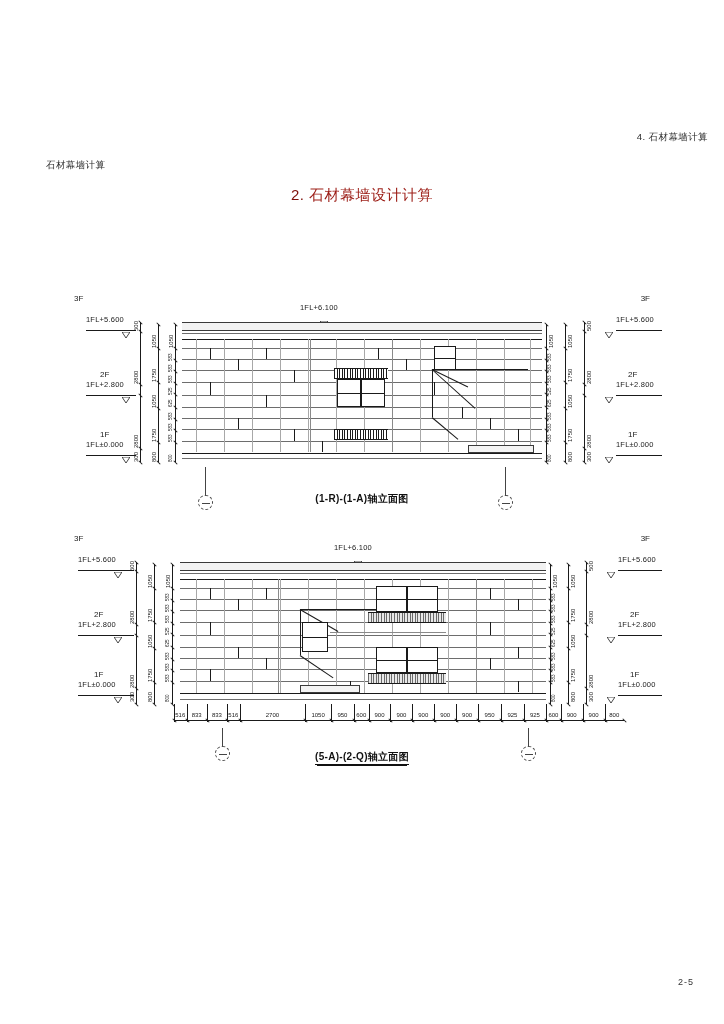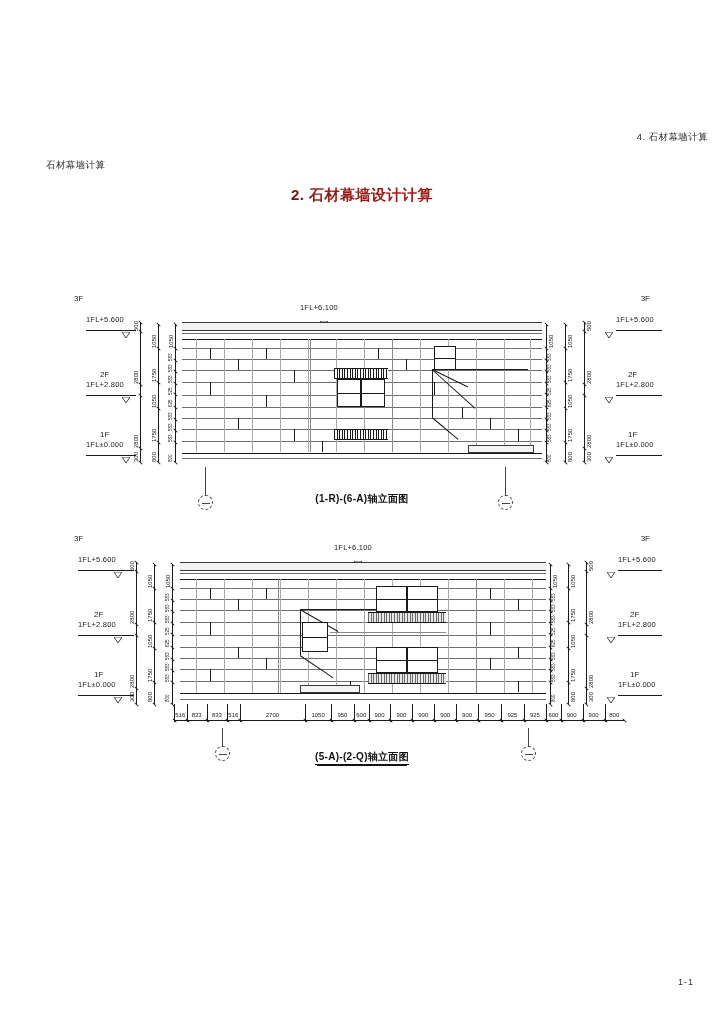--- a/index.html
+++ b/index.html
@@ -37,21 +37,21 @@
     letter-spacing: .4px;
     white-space: nowrap;
   }
   .main-title {
     position: absolute;
     left: 0;
     right: 0;
     top: 186px;
     text-align: center;
     font-size: 15px;
-    font-weight: bold;
+    font-weight: normal;
     color: #9b1b14;
     letter-spacing: .5px;
   }
   .main-title .num { color: #7e0f0a; }
 
   .footer {
     position: absolute;
     right: 30px;
     bottom: 37px;
     font-size: 9px;
@@ -226,21 +226,21 @@
 
 <div class="page">
 
   <div class="hdr-right">4. 石材幕墙计算</div>
   <div class="subhdr">石材幕墙计算</div>
 
   <div class="main-title">
     <span class="num">2.</span><span> 石材幕墙设计计算</span>
   </div>
 
-  <div class="footer">1-1</div>
+  <div class="footer">2-5</div>
 
   <div class="dwg" id="drawing-1">
 
     <div class="flr" style="left:12px; top:2px;">3F</div>
     <div class="flr" style="right:12px; top:2px;">3F</div>
 
     <div class="lvl" style="left:24px; top:23px;">1FL+5.600</div>
     <div class="tri-h" style="left:60px; top:32px;">
       <svg width="8" height="6" viewBox="0 0 8 6">
           <path d="M0 0 L8 0 L4 6 Z" fill="none" stroke="#1a1a1a" stroke-width="0.8"></path>
@@ -425,21 +425,21 @@
     <div class="flr" style="left:566px; top:78px;">2F</div>
     <div class="flr" style="left:566px; top:138px;">1F</div>
 
     <div class="axis-stem" style="left:143px; top:175px; height:28px;"></div>
     <div class="axis-bub" style="left:136px; top:203px;"></div>
 
     <div class="axis-stem" style="left:443px; top:175px; height:28px;"></div>
     <div class="axis-bub" style="left:436px; top:203px;"></div>
 
     <div class="cap" style="left:0; right:0; top:200px; text-align:center;">
-      <span>(1-R)-(6-A)轴立面图</span>
+      <span>(1-R)-(1-A)轴立面图</span>
     </div>
   <div class="tick" style="left: 76px; top: 30px;"></div>
       <div class="tick" style="left: 76px; top: 39px;"></div>
       <div class="tick" style="left: 76px; top: 92px;"></div>
       <div class="tick" style="left: 76px; top: 103px;"></div>
       <div class="tick" style="left: 76px; top: 156px;"></div>
       <div class="tick" style="left: 76px; top: 170px;"></div>
       <div class="tick" style="left: 94px; top: 32px;"></div>
       <div class="tick" style="left: 94px; top: 56px;"></div>
       <div class="tick" style="left: 94px; top: 90px;"></div>

